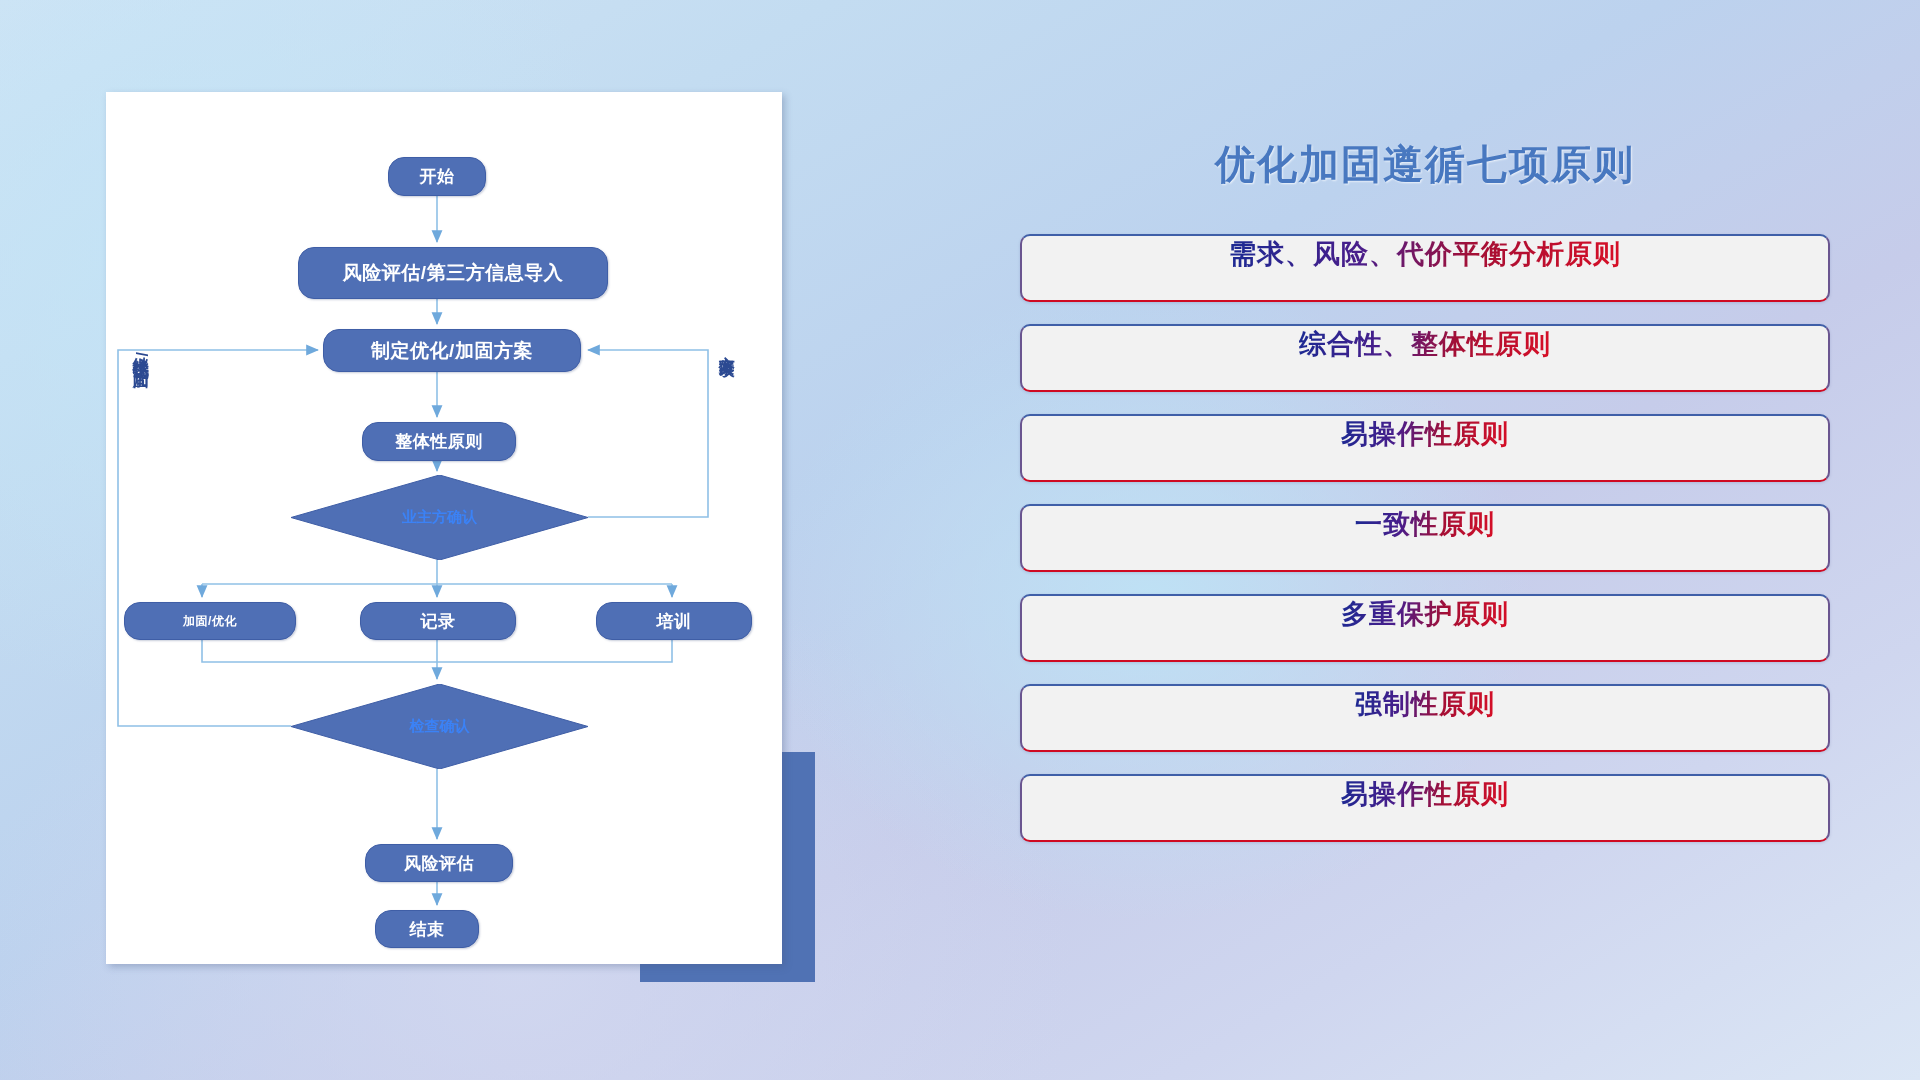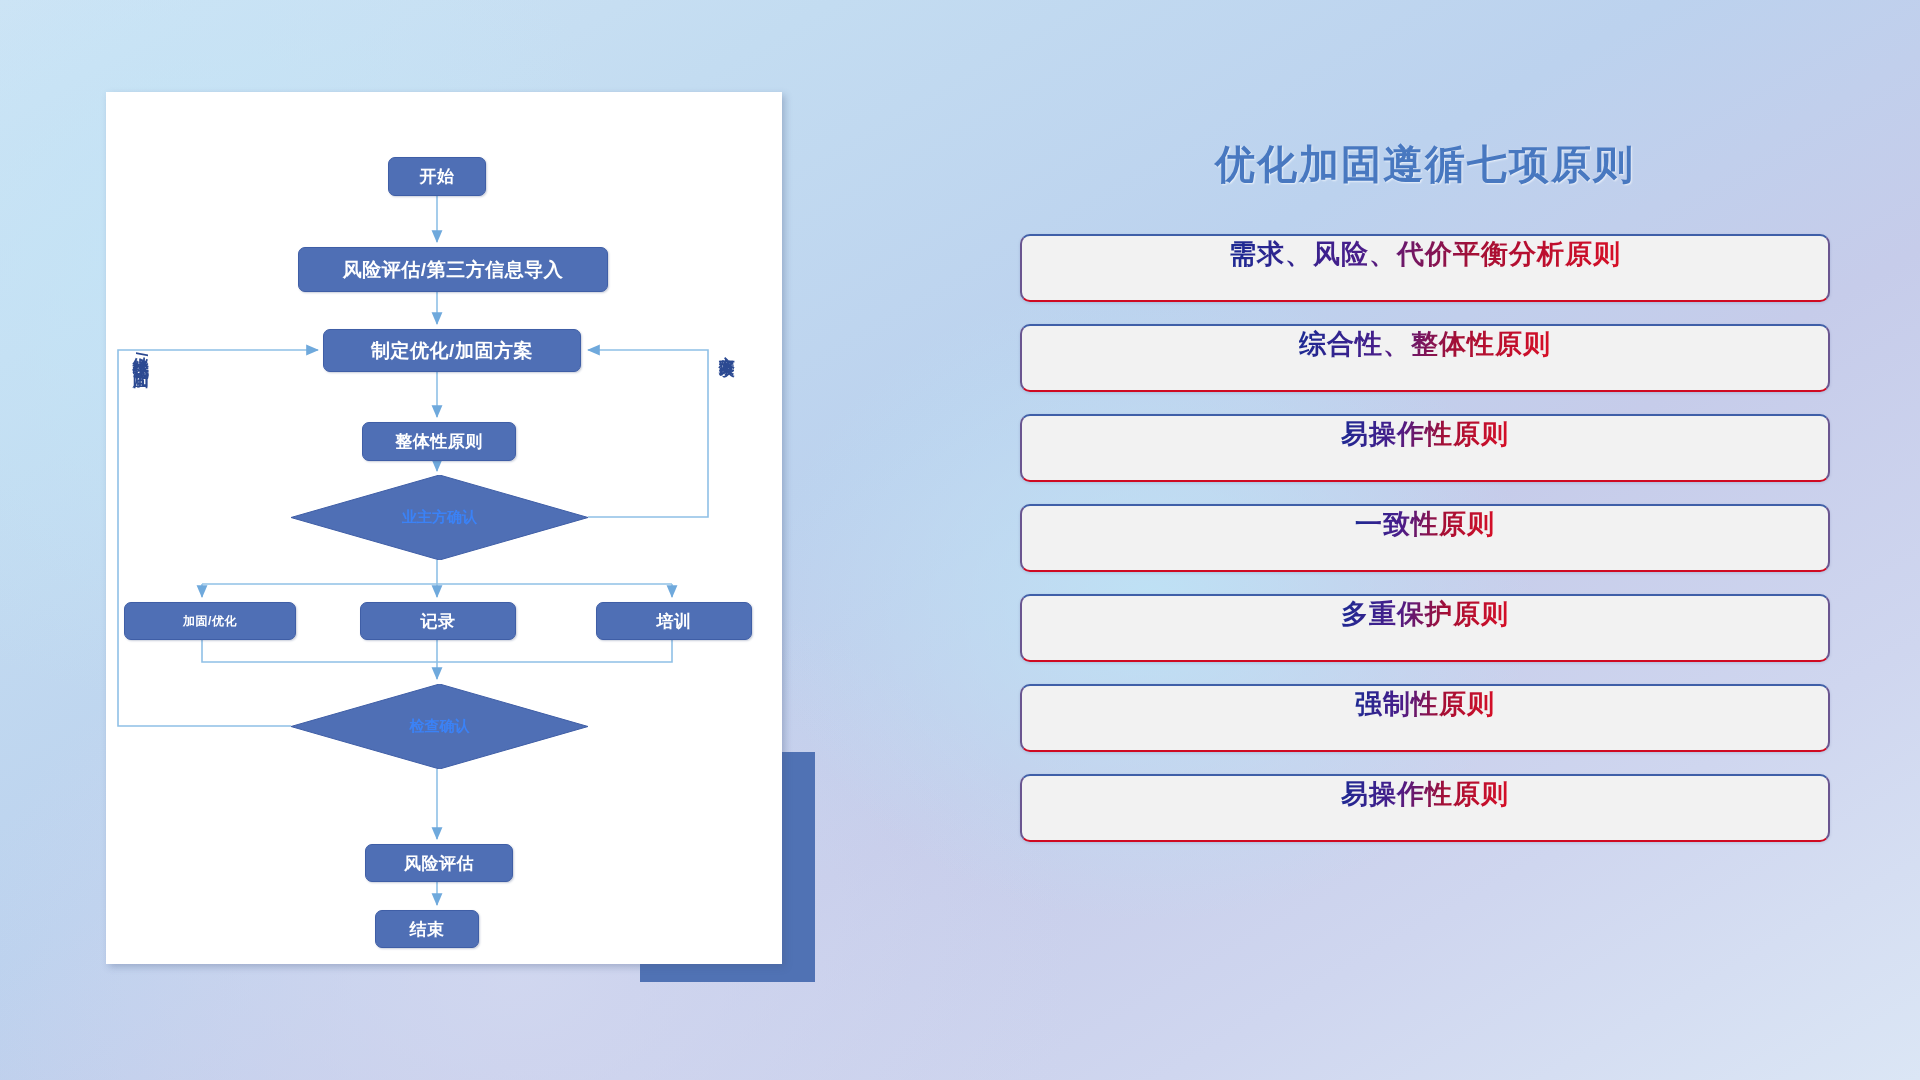--- a/index.html
+++ b/index.html
@@ -34,30 +34,30 @@
     box-shadow: 3px 3px 7px rgba(70,90,130,0.32);
   }
 
   .fc { position: absolute; inset: 0; }
   .fc svg { position: absolute; left: 0; top: 0; }
 
   .node {
     position: absolute;
     background: #4f6fb5;
     border: 1px solid #3f5ea6;
-    border-radius: 7px;
+    border-radius: 16px;
     color: #ffffff;
     font-weight: bold;
     display: flex; align-items: center; justify-content: center;
     white-space: nowrap;
     letter-spacing: 0.5px;
     box-shadow: 1px 1px 2px rgba(40,60,110,0.25);
   }
   .n-start   { left: 282px; top: 65px;  width: 98px;  height: 39px;  font-size: 17px; }
-  .n-risk    { left: 192px; top: 155px; width: 310px; height: 45px;  font-size: 19px; }
+  .n-risk    { left: 192px; top: 155px; width: 310px; height: 52px;  font-size: 19px; }
   .n-plan    { left: 217px; top: 237px; width: 258px; height: 43px;  font-size: 19px; }
   .n-submit  { left: 256px; top: 330px; width: 154px; height: 39px;  font-size: 17px; }
   .n-reinf   { left: 18px;  top: 510px; width: 172px; height: 38px;  font-size: 12px; }
   .n-record  { left: 254px; top: 510px; width: 156px; height: 38px;  font-size: 17px; }
   .n-train   { left: 490px; top: 510px; width: 156px; height: 38px;  font-size: 17px; }
   .n-report  { left: 259px; top: 752px; width: 148px; height: 38px;  font-size: 17px; }
   .n-end     { left: 269px; top: 818px; width: 104px; height: 38px;  font-size: 17px; }
 
   .diamond {
     position: absolute;

